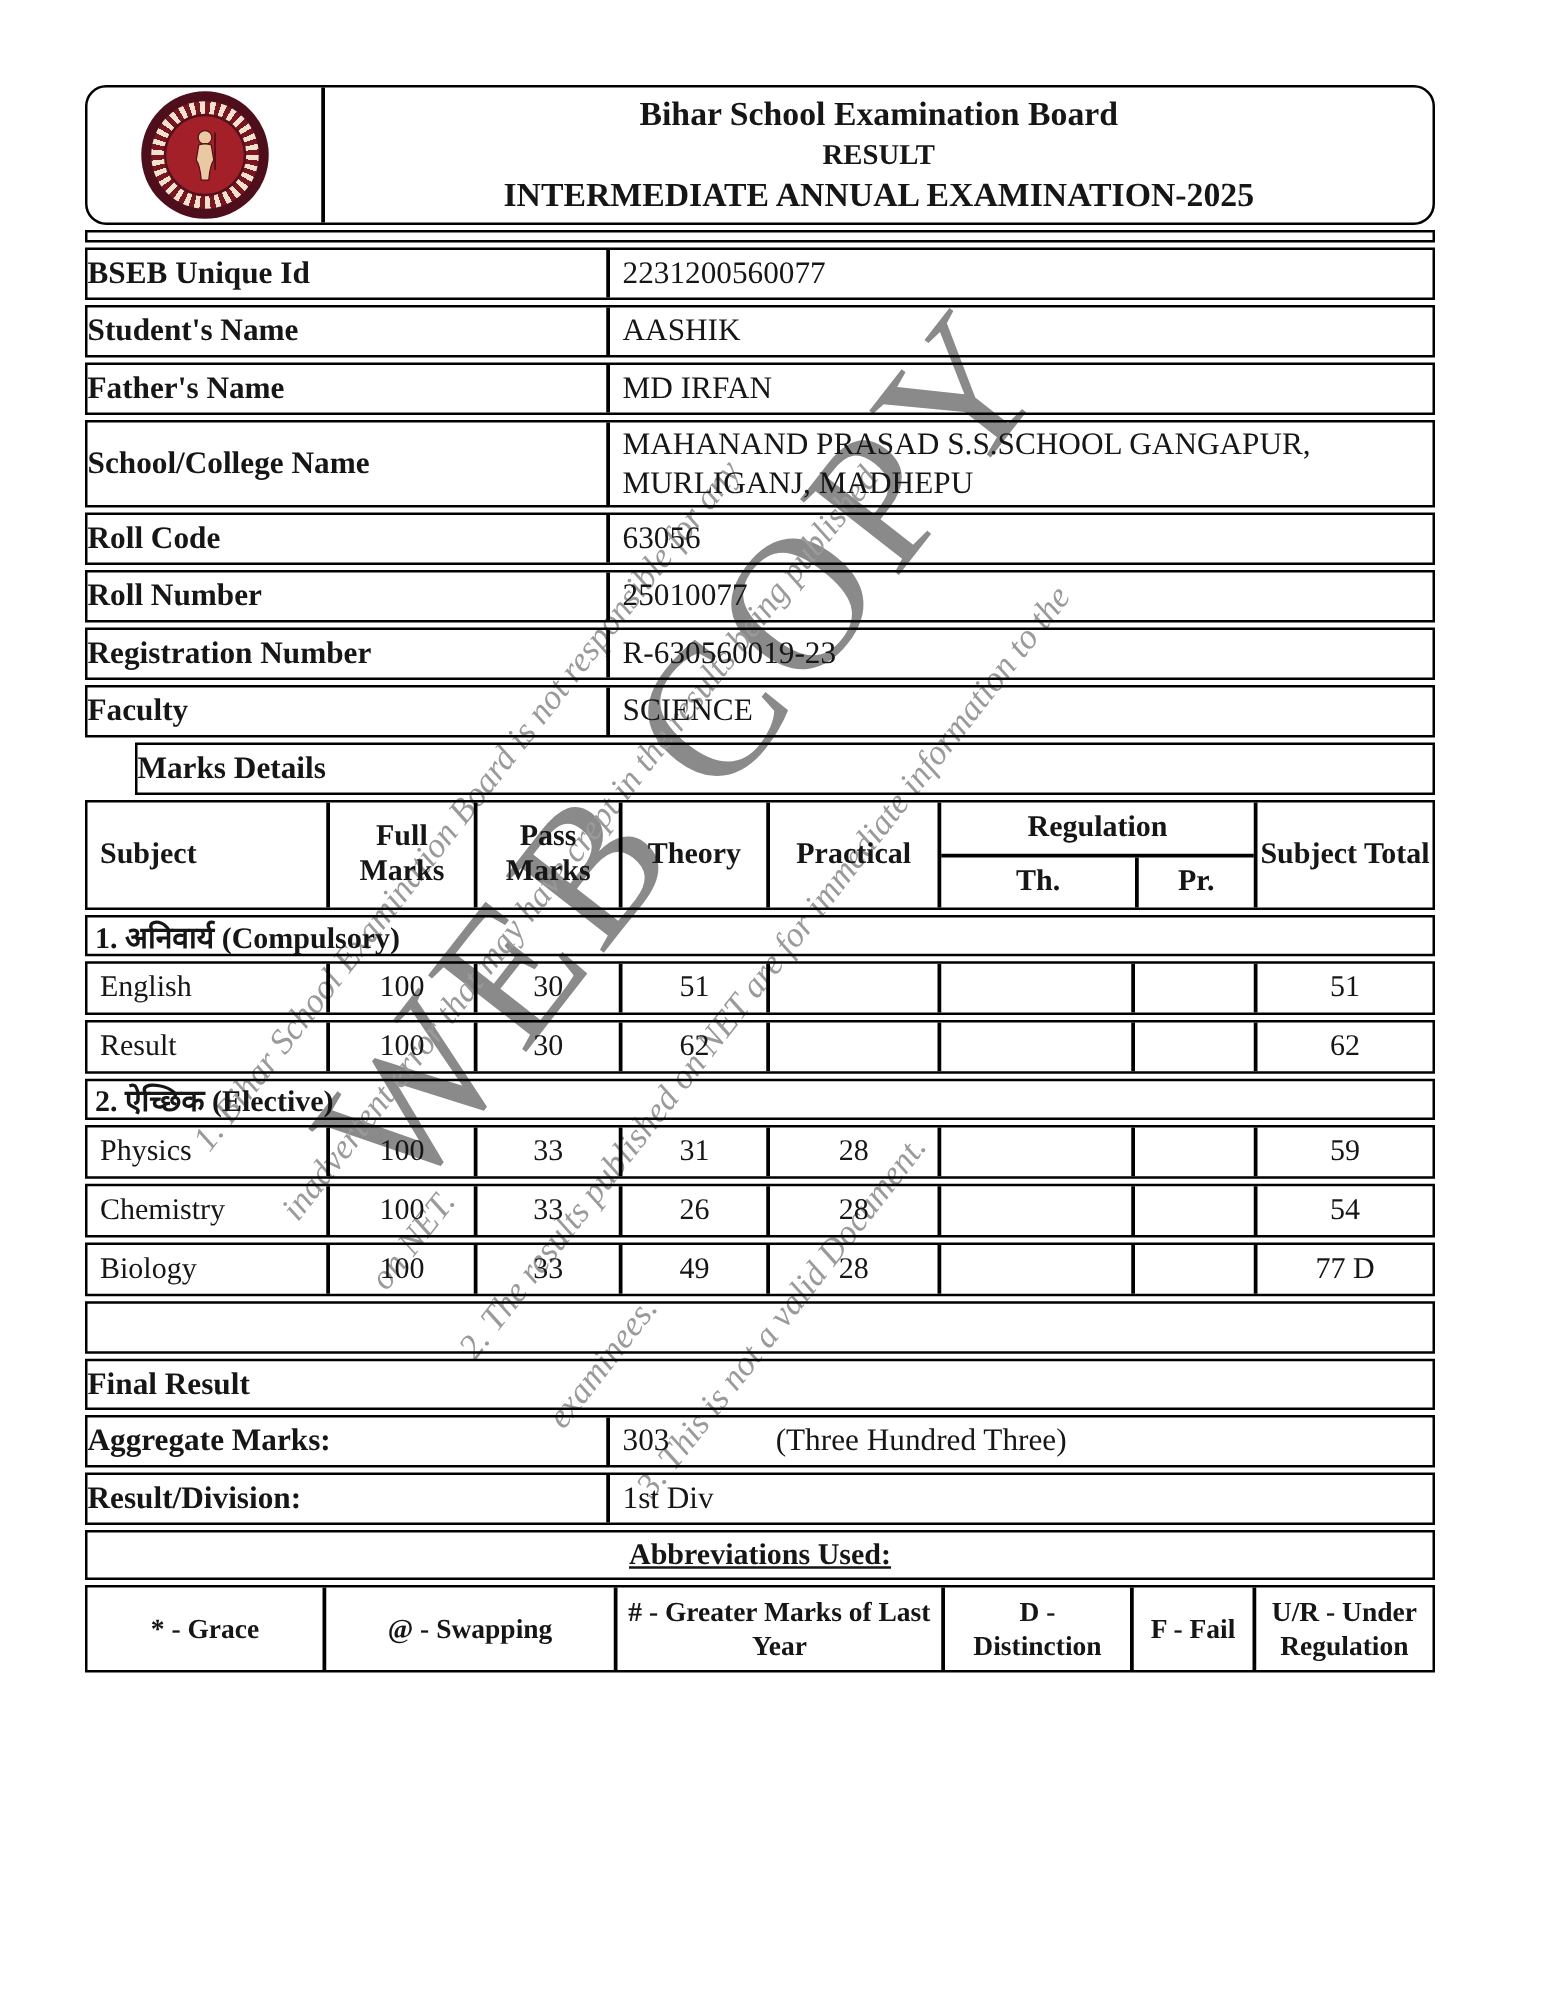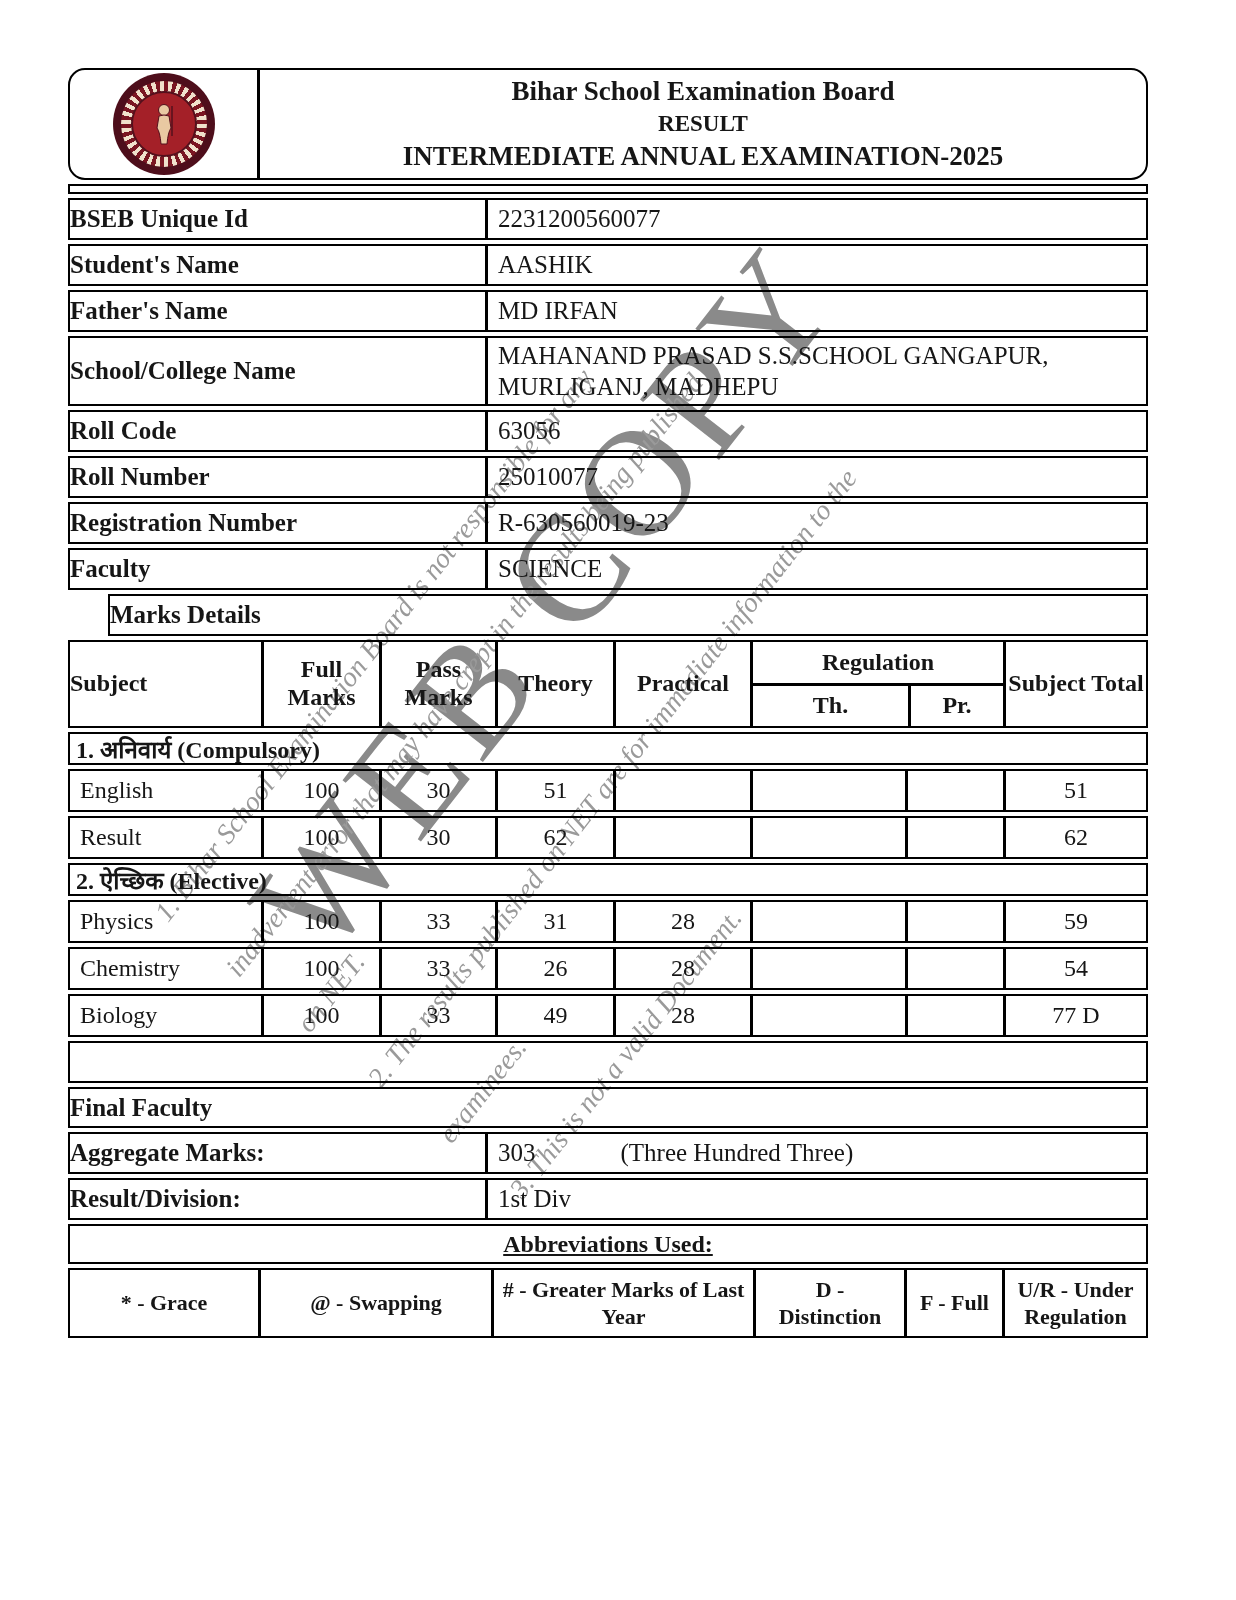--- a/index.html
+++ b/index.html
@@ -60,21 +60,21 @@
   .r-school{height:70px;display:grid;grid-template-columns:415px 1fr;align-items:stretch;}
   .dlabel{font-size:25px;font-weight:bold;display:flex;align-items:center;text-align:center;}
   .dvalue{font-size:25px;padding-left:10px;border-left:3px solid #000;display:flex;flex-direction:column;justify-content:center;align-items:flex-start;}
   .dvalue .l{line-height:1.25;}
   .r-full{height:42px;margin-left:40px;}
   .r-full .dlabel{width:100%;}
 
   
   .r-mhead{height:88px;display:grid;grid-template-columns:191px 118px 116px 118px 137px 253px 143px;align-items:stretch;font-weight:bold;font-size:24px;}
   .mh{display:flex;align-items:center;justify-content:center;text-align:center;line-height:1.15;box-sizing:border-box;}
-  .mh.subject{justify-content:flex-start;}
+  .mh.subject{justify-content:flex-start;padding-left:10px;}
   .reg-block{display:flex;flex-direction:column;box-sizing:border-box;border-left:3px solid #000;}
   .reg-top{flex:1;display:flex;align-items:center;justify-content:center;border-bottom:3px solid #000;}
   .reg-bottom{flex:1;display:grid;grid-template-columns:155px 1fr;align-items:stretch;}
   .reg-bottom .cell{justify-content:center;}
 
   .r-section{height:33px;font-size:24px;font-weight:bold;padding-left:6px;}
   .r-mrow{height:43px;display:grid;grid-template-columns:191px 118px 116px 118px 137px 155px 98px 143px;align-items:stretch;font-size:24px;}
   .mc{display:flex;align-items:center;justify-content:center;box-sizing:border-box;}
   .mc.subject{justify-content:flex-start;padding-left:10px;}
   .r-empty{height:42px;}
@@ -258,21 +258,21 @@
       <div class="mc vline">49</div>
       <div class="mc vline">28</div>
       <div class="mc vline"></div>
       <div class="mc vline"></div>
       <div class="mc vline">77 D</div>
     </div>
 
     <div class="row r-empty"></div>
 
     <div class="row r-final">
-      <div class="dlabel">Final Faculty</div>
+      <div class="dlabel">Final Result</div>
     </div>
 
     <div class="row r-kv">
       <div class="dlabel">Aggregate Marks:</div>
       <div class="kv-value">
         <span>303</span>
         <span class="agg-words">(Three Hundred Three)</span>
       </div>
     </div>
 
@@ -285,18 +285,18 @@
 
     <div class="row r-abbrtitle">
       <div class="abbr-title">Abbreviations Used:</div>
     </div>
 
     <div class="row r-abbrev">
       <div class="ab">* - Grace</div>
       <div class="ab vline">@ - Swapping</div>
       <div class="ab vline"># - Greater Marks of Last Year</div>
       <div class="ab vline">D - Distinction</div>
-      <div class="ab vline">F - Full</div>
+      <div class="ab vline">F - Fail</div>
       <div class="ab vline">U/R - Under Regulation</div>
     </div>
 
   </div>
 </div>
 
 </body></html>

